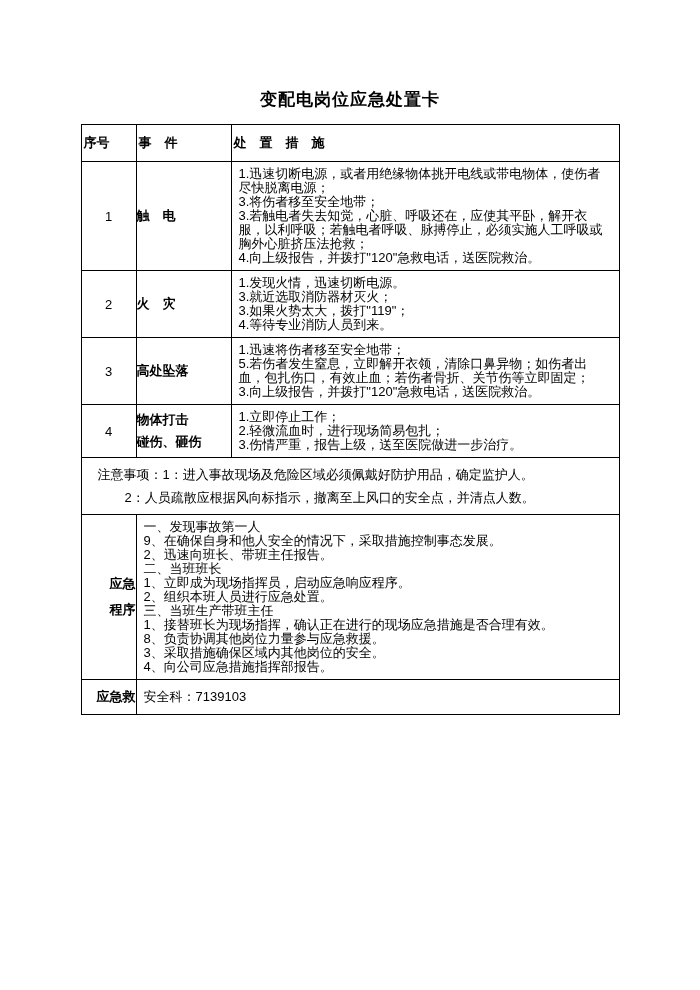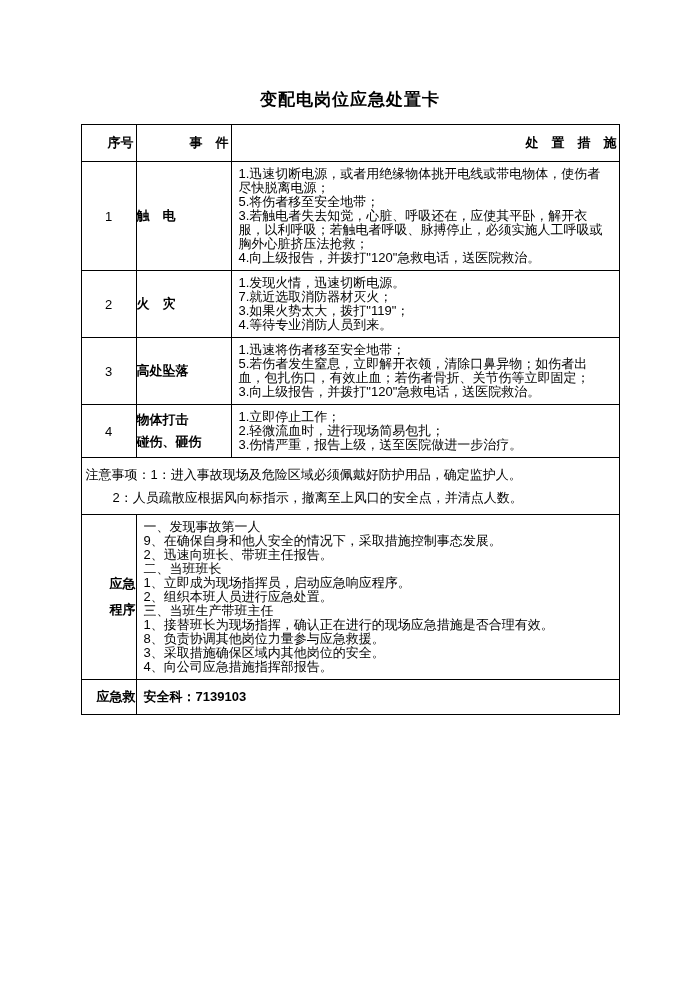--- a/index.html
+++ b/index.html
@@ -13,33 +13,33 @@
     text-align:center; font-size:17px; font-weight:bold;
     margin-bottom:13px; letter-spacing:1px;
   }
   table.card {
     border-collapse:collapse; margin:0 auto; width:538px; table-layout:fixed;
   }
   col.c1 { width:55px; }
   col.c2 { width:95px; }
   col.c3 { width:388px; }
   th, td { border:1px solid #000; font-size:13px; vertical-align:middle; }
-  th { font-weight:bold; text-align:right; padding:9px 2px; }
+  th { font-weight:bold; text-align:left; padding:9px 2px; }
   td.no { text-align:center; font-size:13px; }
   td.event {
     text-align:left; font-weight:bold; white-space:pre-line; line-height:22px;
   }
   td.measures { padding:5px 7px; line-height:14px;margin-left:32px; }
   td.measures .mline { text-align:left; }
-  td.notes-cell { padding:5px 4px; line-height:23px; }
+  td.notes-cell { padding:5px 16px; line-height:23px; }
   td.notes-cell .indent { padding-left:27px; }
   td.side-label {
     text-align:right; font-weight:bold; white-space:pre-line; line-height:26px;
   }
-  td.rescue-value { padding:8px 7px; font-weight:bold; }
+  td.rescue-value { padding:8px 7px; font-weight:normal; }
 </style>
 </head>
 <body>
 
 <div class="page">
 
   <h1 class="title">变配电岗位应急处置卡</h1>
 
   <table class="card">
     <colgroup>
@@ -53,32 +53,32 @@
       <th>序号</th>
       <th>事　件</th>
       <th>处　置　措　施</th>
     </tr>
 
     <tr>
       <td class="no">1</td>
       <td class="event">触　电</td>
       <td class="measures">
             <div class="mline">1.迅速切断电源，或者用绝缘物体挑开电线或带电物体，使伤者尽快脱离电源；</div>
-            <div class="mline">5.将伤者移至安全地带；</div>
+            <div class="mline">3.将伤者移至安全地带；</div>
             <div class="mline">3.若触电者失去知觉，心脏、呼吸还在，应使其平卧，解开衣服，以利呼吸；若触电者呼吸、脉搏停止，必须实施人工呼吸或胸外心脏挤压法抢救；</div>
             <div class="mline">4.向上级报告，并拨打"120"急救电话，送医院救治。</div>
           </td>
     </tr>
 
     <tr>
       <td class="no">2</td>
       <td class="event">火　灾</td>
       <td class="measures">
             <div class="mline">1.发现火情，迅速切断电源。</div>
-            <div class="mline">7.就近选取消防器材灭火；</div>
+            <div class="mline">3.就近选取消防器材灭火；</div>
             <div class="mline">3.如果火势太大，拨打"119"；</div>
             <div class="mline">4.等待专业消防人员到来。</div>
           </td>
     </tr>
 
     <tr>
       <td class="no">3</td>
       <td class="event">高处坠落</td>
       <td class="measures">
             <div class="mline">1.迅速将伤者移至安全地带；</div>

